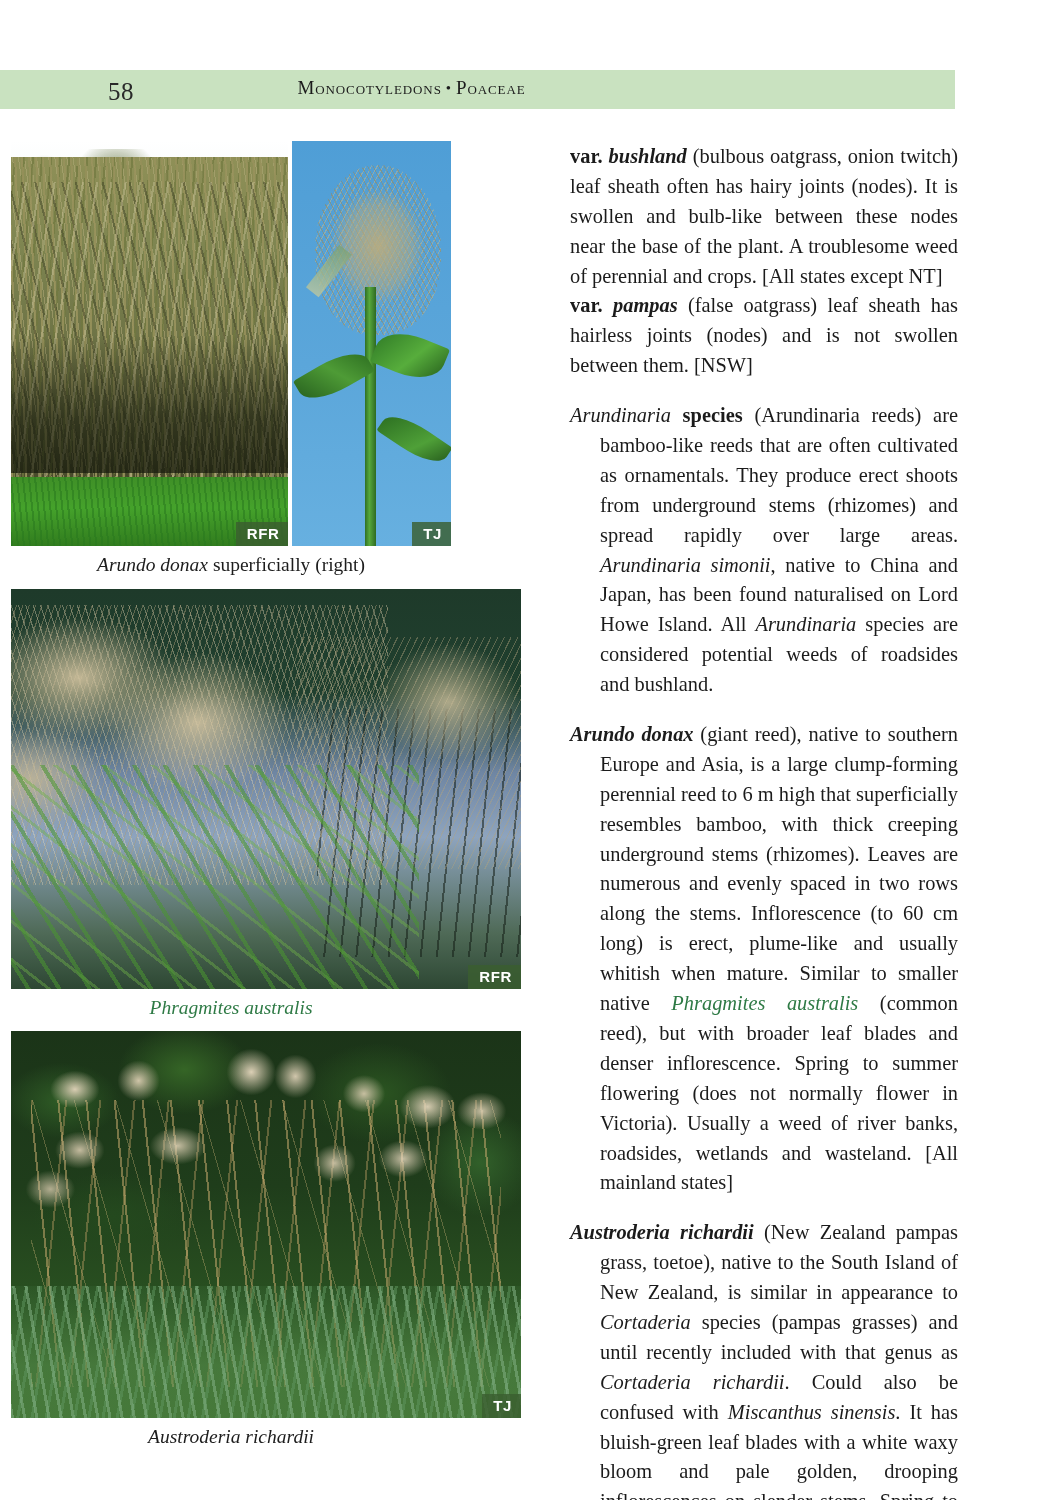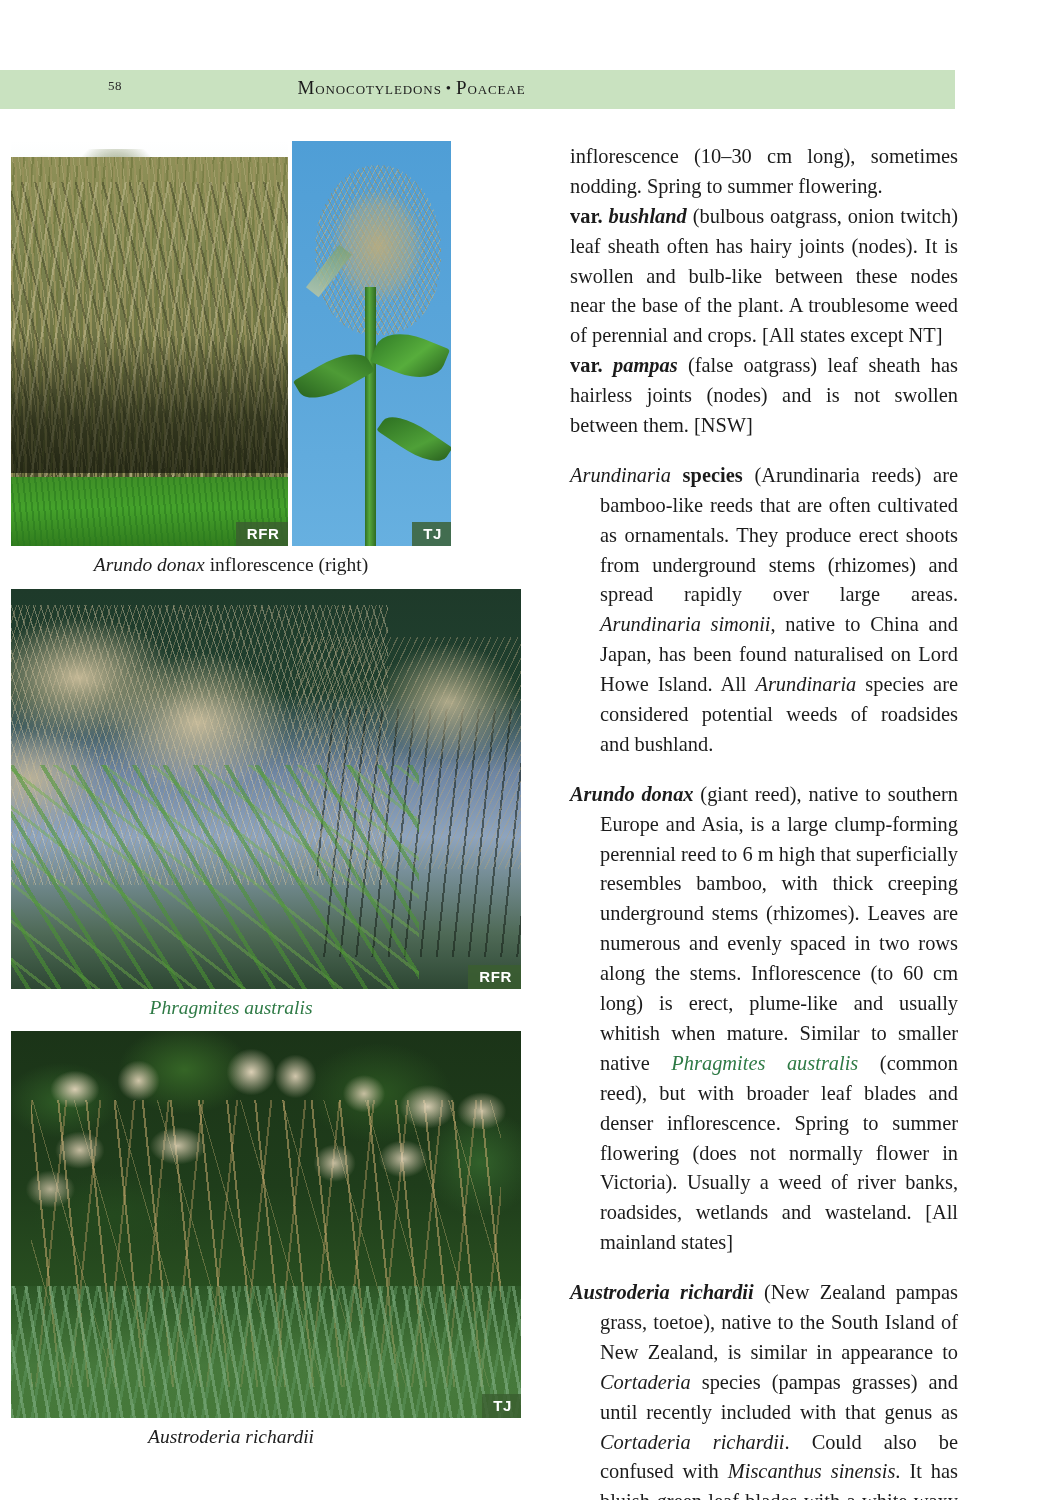--- a/index.html
+++ b/index.html
@@ -22,21 +22,21 @@
     left: 0;
     top: 70px;
     width: 955px;
     height: 39px;
     background: #c9e2c0;
   }
   .folio {
     position: absolute;
     left: 108px;
     top: 78px;
-    font-size: 13px;
+    font-size: 25px;
     letter-spacing: 0.5px;
     color: #2a2a2a;
   }
   .running-head {
     position: absolute;
     left: 0;
     top: 77px;
     width: 823px;
     text-align: center;
     font-size: 19px;
@@ -318,21 +318,21 @@
       <div class="pb-stem"></div>
       <div class="pb-leaf4"></div>
       <div class="pb-leaf1"></div>
       <div class="pb-leaf2"></div>
       <div class="pb-leaf3"></div>
       <div class="credit">TJ</div>
     </div>
 
   </div>
 
-  <div class="caption"><i>Arundo donax</i><span> inflorescence (right)</span></div>
+  <div class="caption"><i>Arundo donax</i><span> superficially (right)</span></div>
 
   <div class="photo photo-c">
     <div class="pc-water"></div>
     <div class="pc-refl"></div>
     <div class="pc-plumes"></div>
     <div class="pc-plumes2"></div>
     <div class="pc-leaves"></div>
     <div class="credit">RFR</div>
   </div>
 
@@ -346,21 +346,20 @@
     <div class="pd-tussock"></div>
     <div class="credit">TJ</div>
   </div>
 
   <div class="caption"><i>Austroderia richardii</i></div>
 
 </div>
 
 <div class="text-col">
 
-  <p class="last-line-left"><span>inflorescence (10–30 cm long), sometimes nodding. Spring to summer flowering.</span></p>
 
   <p><b>var.</b> <b><i>bushland</i></b><span> (bulbous oatgrass, onion twitch) leaf sheath often has hairy joints (nodes). It is swollen and bulb-like between these nodes near the base of the plant. A troublesome weed of perennial and crops. [All states except NT]</span></p>
 
   <p class="last-line-left"><b>var.</b> <b><i>pampas</i></b><span> (false oatgrass) leaf sheath has hairless joints (nodes) and is not swollen between them. [NSW]</span></p>
 
   <p class="para-hang last-line-left"><i>Arundinaria</i> <b>species</b><span> (Arundinaria reeds) are bamboo-like reeds that are often cultivated as ornamentals. They produce erect shoots from underground stems (rhizomes) and spread rapidly over large areas. </span><i>Arundinaria simonii</i><span>, native to China and Japan, has been found naturalised on Lord Howe Island. All </span><i>Arundinaria</i><span> species are considered potential weeds of roadsides and bushland.</span></p>
 
   <p class="para-hang"><b><i>Arundo donax</i></b><span> (giant reed), native to southern Europe and Asia, is a large clump-forming perennial reed to 6 m high that superficially resembles bamboo, with thick creeping underground stems (rhizomes). Leaves are numerous and evenly spaced in two rows along the stems. Inflorescence (to 60 cm long) is erect, plume-like and usually whitish when mature. Similar to smaller native </span><span class="sp-green">Phragmites australis</span><span> (common reed), but with broader leaf blades and denser inflorescence. Spring to summer flowering (does not normally flower in Victoria). Usually a weed of river banks, roadsides, wetlands and wasteland. [All mainland states]</span></p>
 
   <p class="para-hang last-line-left"><b><i>Austroderia richardii</i></b><span> (New Zealand pampas grass, toetoe), native to the South Island of New Zealand, is similar in appearance to </span><i>Cortaderia</i><span> species (pampas grasses) and until recently included with that genus as </span><i>Cortaderia richardii</i><span>. Could also be confused with </span><i>Miscanthus sinensis</i><span>. It has bluish-green leaf blades with a white waxy bloom and pale golden, drooping inflorescences on slender stems. Spring to early summer flowering. Recorded on the west coast of Tasmania. [Tas]</span></p>

